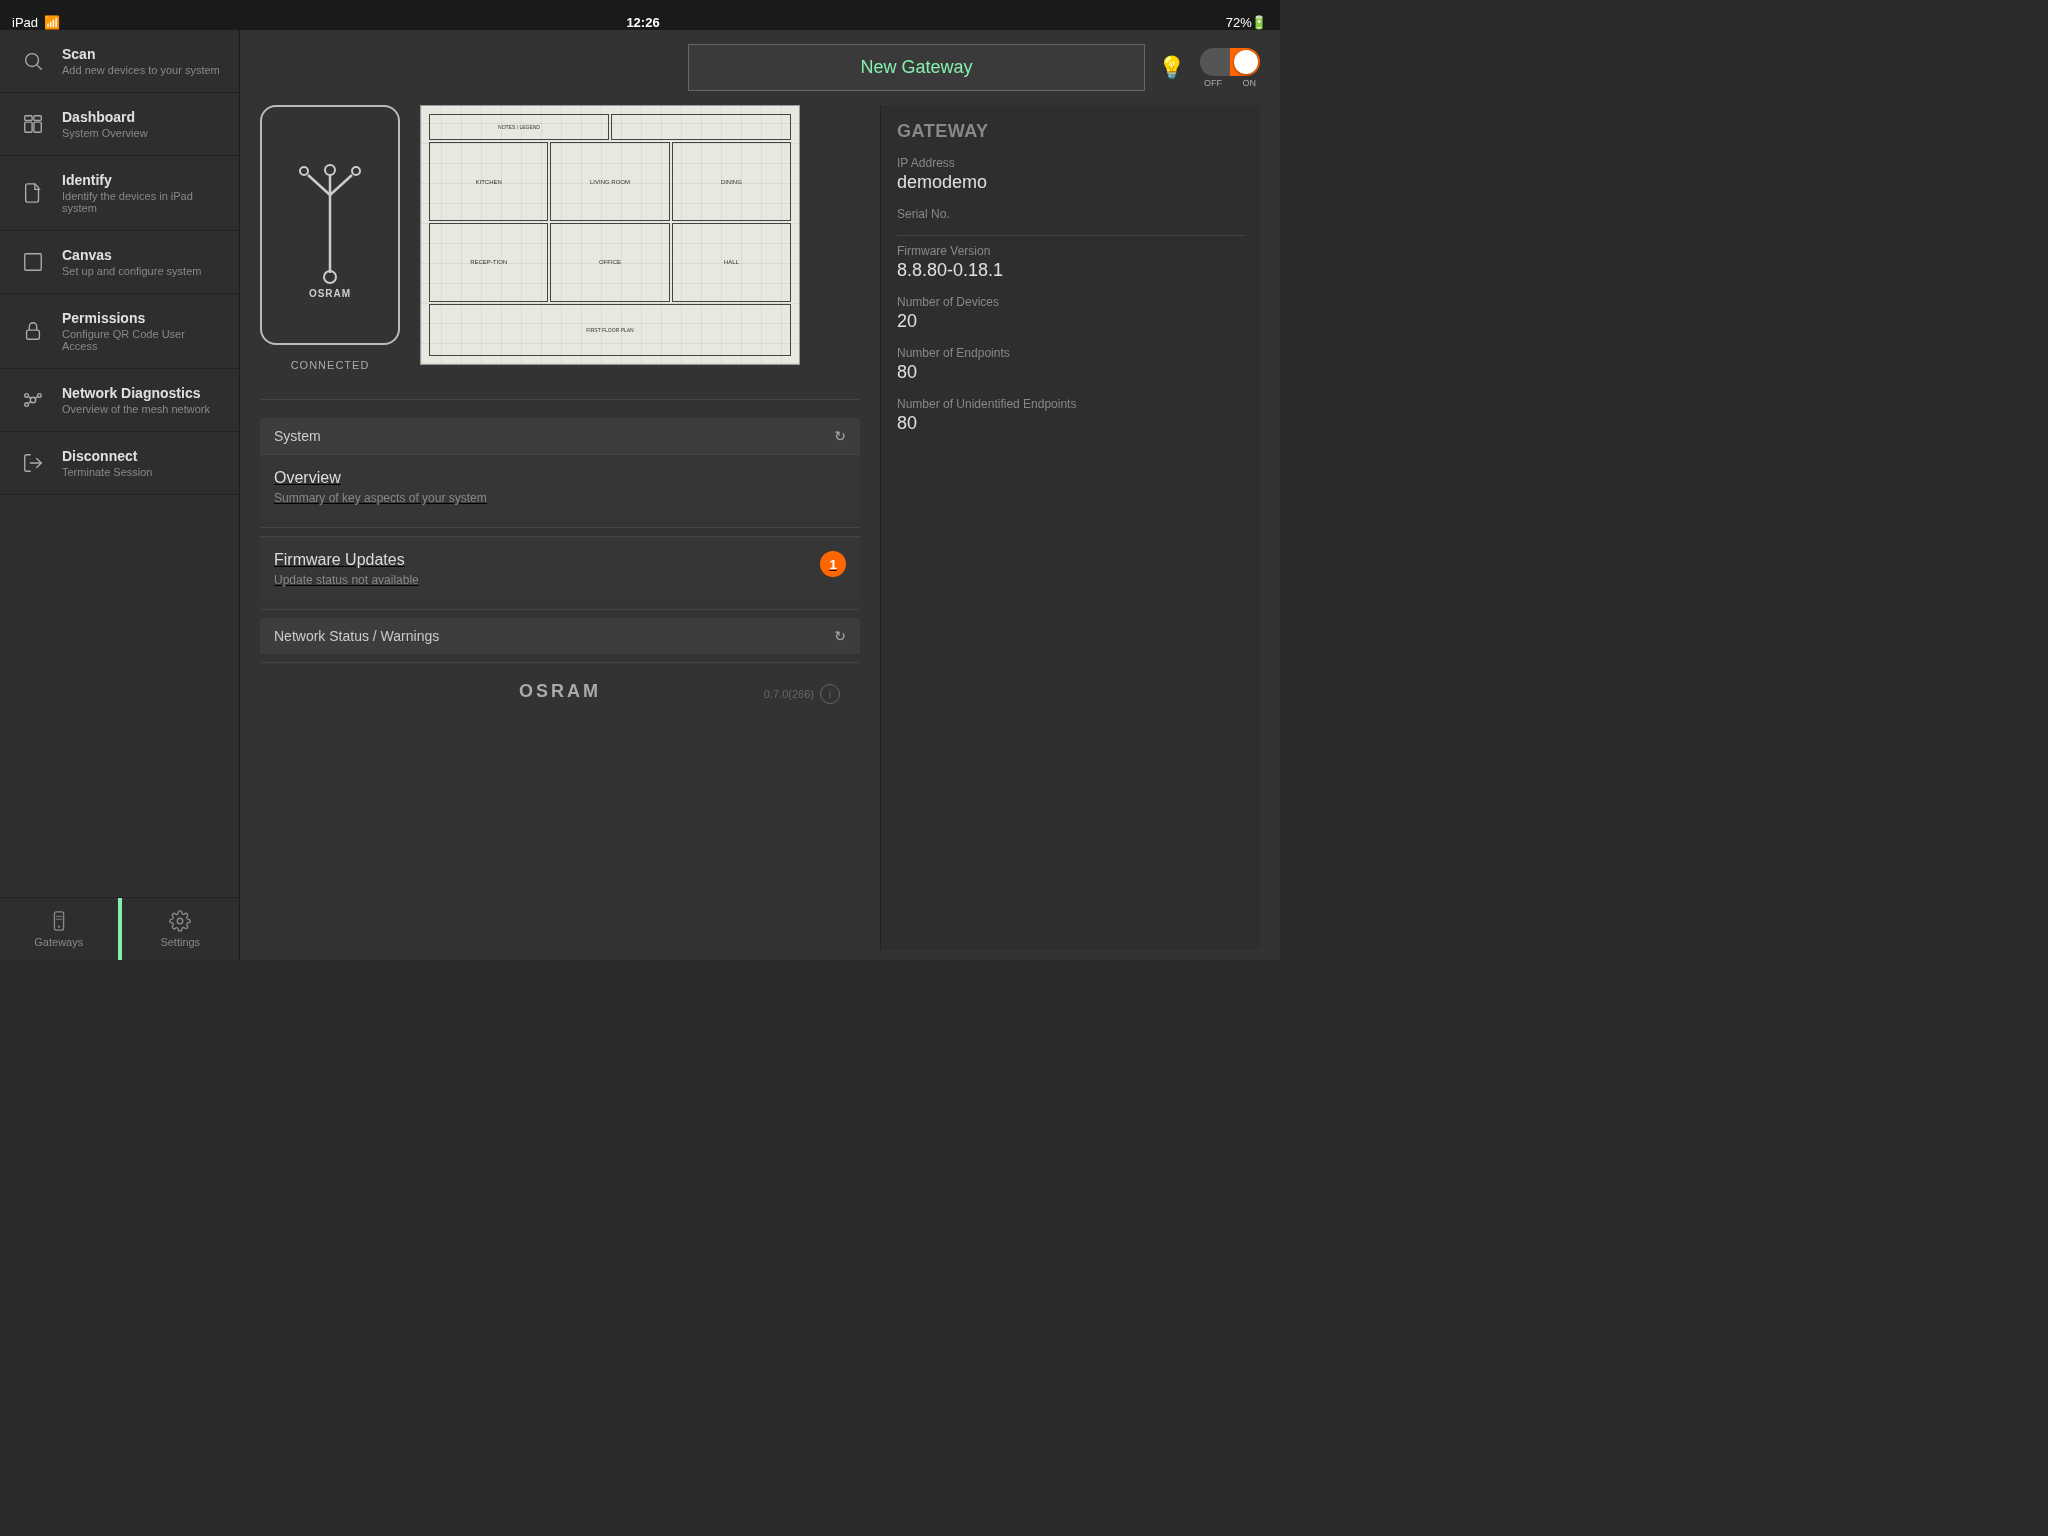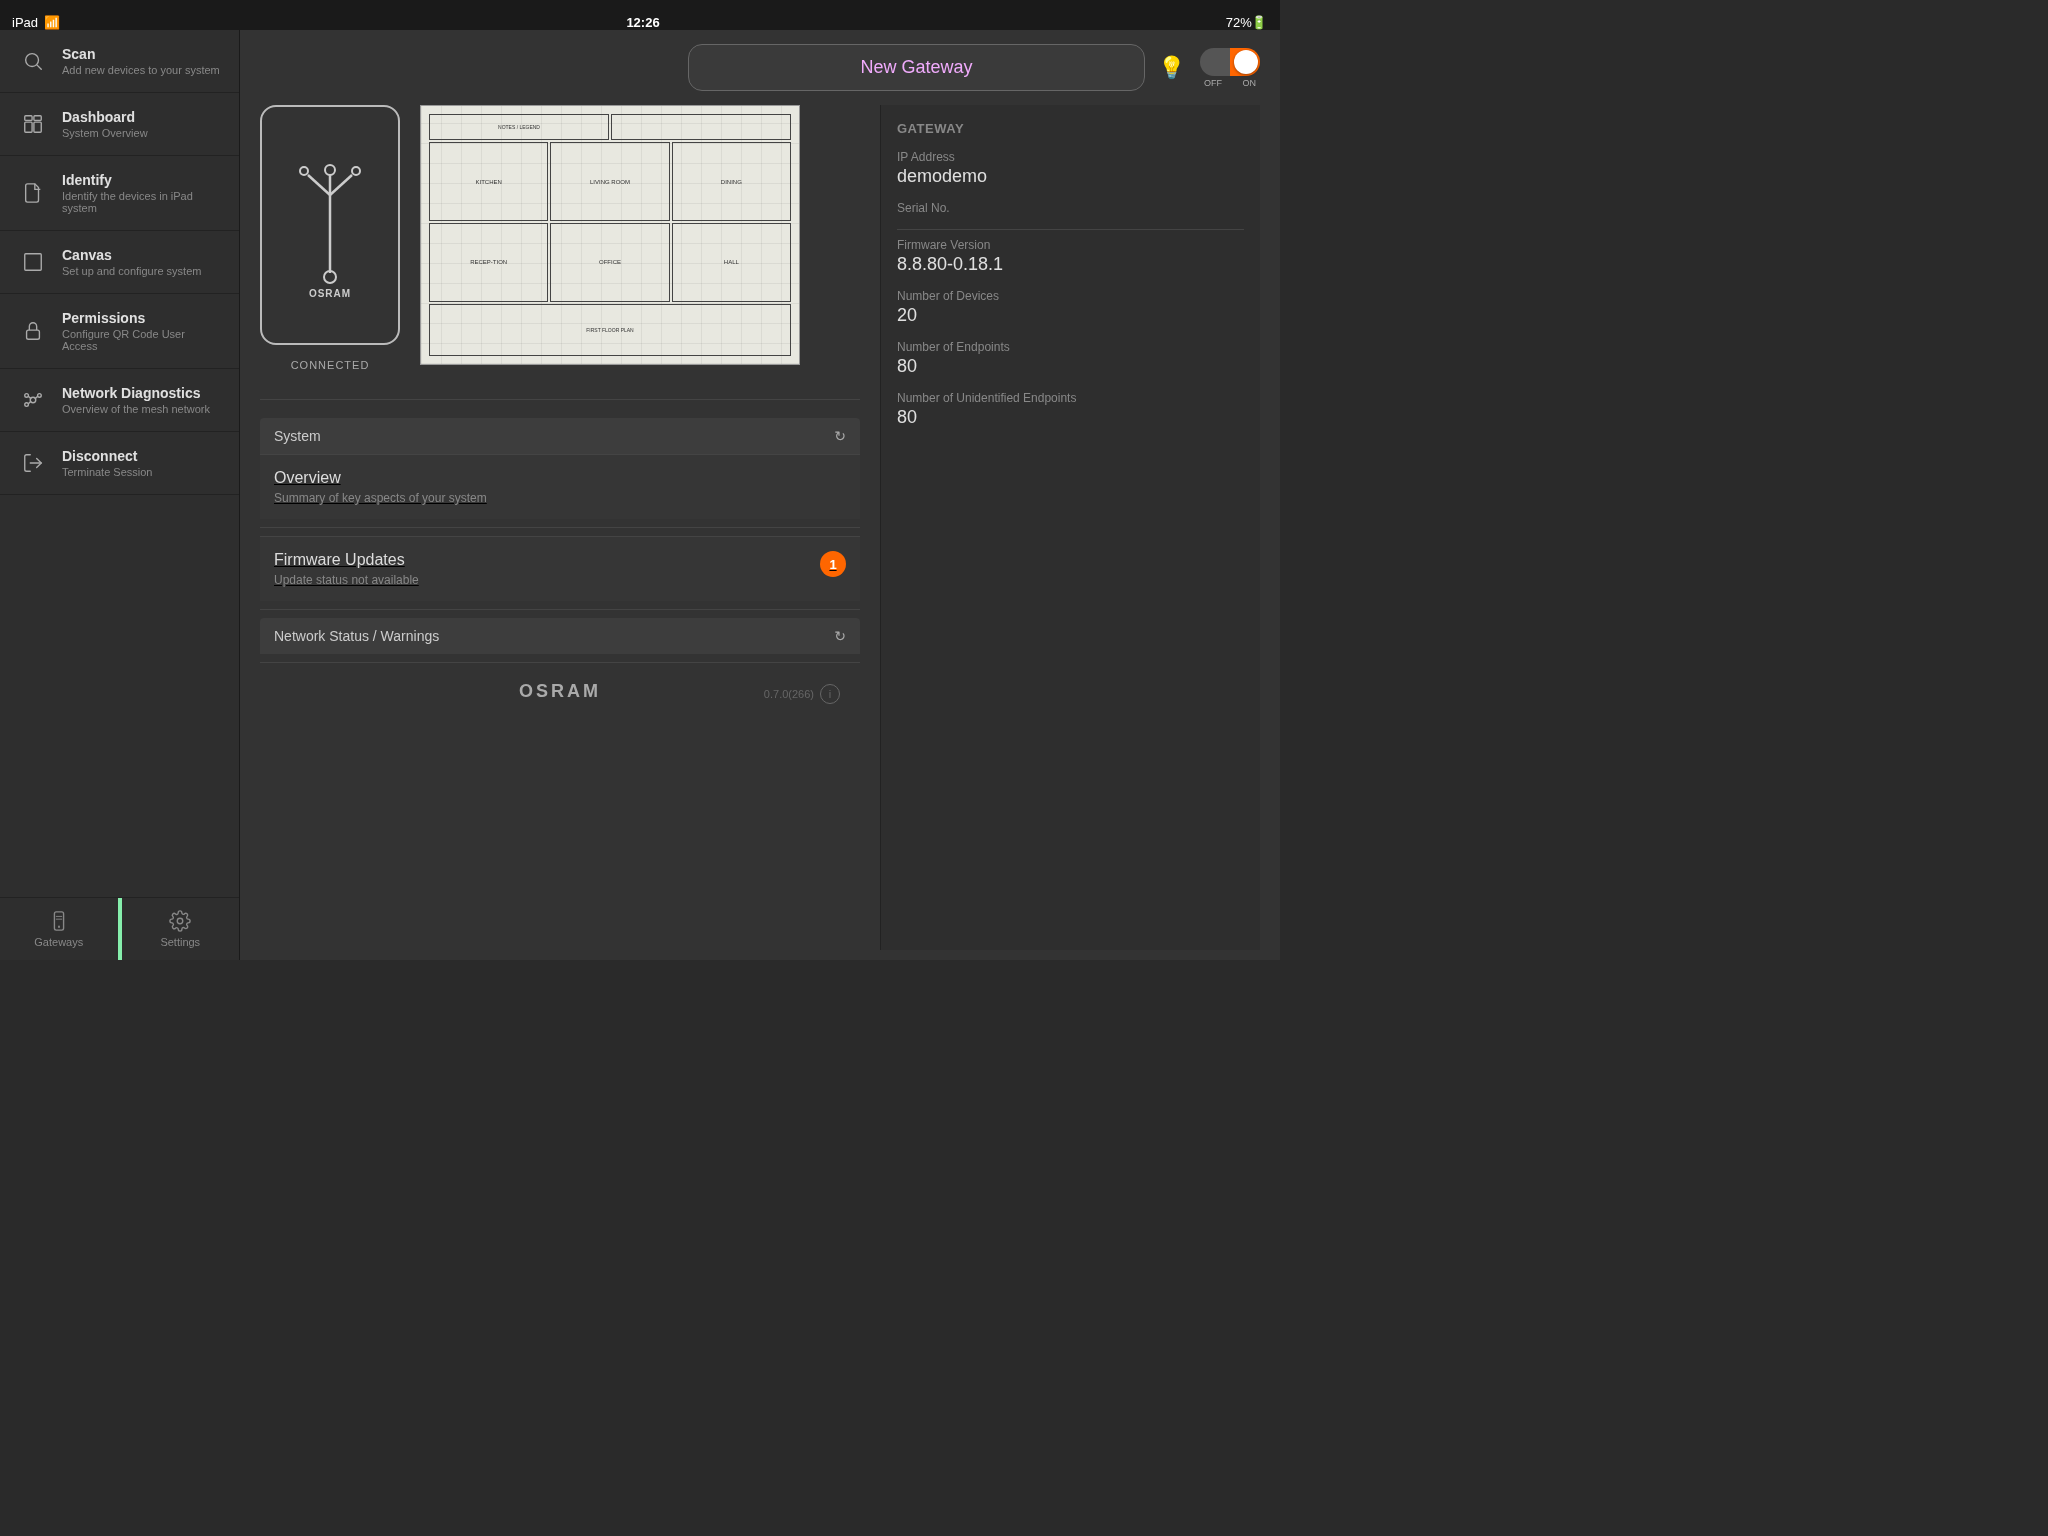--- a/index.html
+++ b/index.html
@@ -117,23 +117,23 @@
       align-items: center;
       padding: 14px 20px;
       gap: 14px;
     }
     .new-gateway-btn {
       flex: 1;
       max-width: 520px;
       margin: 0 auto;
       background: #3a3a3a;
       border: 1.5px solid #666;
-      border-radius: 14px;
+      border-radius: 0;
       padding: 12px 20px;
-      color: #f0abfc;
+      color: #86efac;
       font-size: 18px;
       font-weight: 400;
       text-align: center;
       cursor: pointer;
     }
     .header-right {
       margin-left: auto;
       display: flex;
       align-items: center;
       gap: 14px;
@@ -280,21 +280,21 @@
     
     .right-panel {
       width: 380px;
       flex-shrink: 0;
       background: #2e2e2e;
       border-left: 1px solid #222;
       padding: 16px;
       overflow-y: auto;
     }
     .gateway-info-header {
-      font-size: 13px;
+      font-size: 18px;
       color: #888;
       font-weight: 600;
       margin-bottom: 14px;
       text-transform: uppercase;
       letter-spacing: 0.5px;
     }
     .info-row { margin-bottom: 14px; }
     .info-label { font-size: 12px; color: #888; margin-bottom: 2px; }
     .info-value { font-size: 18px; color: #e0e0e0; font-weight: 300; }
 

